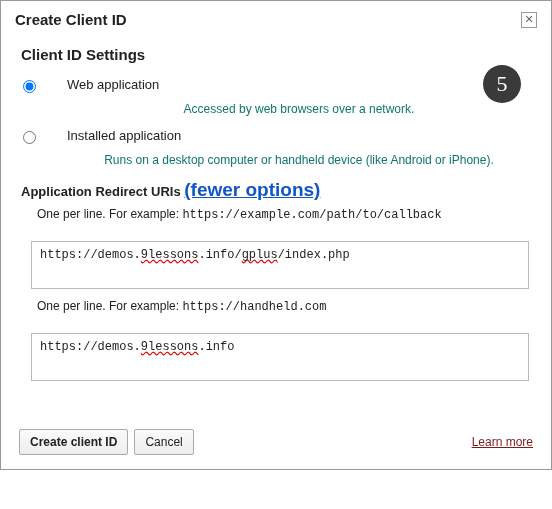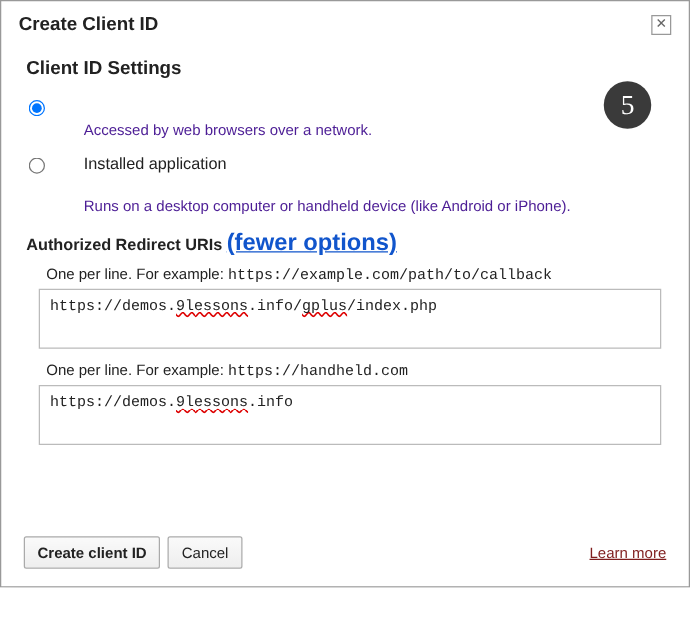--- a/index.html
+++ b/index.html
@@ -72,22 +72,23 @@
     }
     .radio-text {
       flex: 1;
     }
     .radio-label {
       font-size: 13px;
       color: #222;
     }
     .radio-desc {
       font-size: 12px;
-      color: #4c1d95;
-      margin-top: 20px;
+      color: #0f766e;
+      margin-top: 10px;
+      text-align: center;
     }
     .step-badge {
       position: absolute;
       right: 30px;
       top: 64px;
       width: 38px;
       height: 38px;
       border-radius: 50%;
       background: #3a3a3a;
       color: #fff;
@@ -109,21 +110,21 @@
       margin: 4px 0 4px 16px;
     }
     .helper-mono {
       font-family: "Courier New", monospace;
       font-size: 12px;
       margin-top: 20px;
     }
     .uri-textarea {
       width: 498px;
       height: 48px;
-      margin: 4px 0 10px 10px;
+      margin: 19px 0 10px 10px;
       border: 1px solid #bbb;
       font-family: "Courier New", monospace;
       font-size: 12px;
       padding: 6px 8px;
       resize: none;
       color: #222;
     }
     .spellerr {
       text-decoration: underline wavy #d00;
       text-decoration-skip-ink: none;
@@ -166,34 +167,35 @@
 
   <div class="dialog-body">
     <div class="step-badge">5</div>
 
     <div class="settings-title">Client ID Settings</div>
 
 
     <div class="radio-row">
       <div class="radio-cell"><input type="radio" name="apptype" checked="" style=""></div>
       <div class="radio-text">
+        <div class="radio-label">Web application</div>
         <div class="radio-desc">Accessed by web browsers over a network.</div>
       </div>
     </div>
 
     <div class="radio-row">
       <div class="radio-cell"><input type="radio" name="apptype" style=""></div>
       <div class="radio-text">
         <div class="radio-label">Installed application</div>
         <div class="radio-desc">Runs on a desktop computer or handheld device (like Android or iPhone).</div>
       </div>
     </div>
 
     <div class="section-heading" style="margin-top:4px">
-      <span>Authorized Redirect URIs </span><span class="section-link">(fewer options)</span>
+      <span>Application Redirect URIs </span><span class="section-link">(fewer options)</span>
     </div>
     <div class="helper-text">
       <span>One per line. For example: </span><span class="helper-mono">https://example.com/path/to/callback</span>
     </div>
     <div class="uri-textarea" contenteditable="true" style=""><span>https://demos.</span><span class="spellerr">9lessons</span><span>.info/</span><span class="spellerr">gplus</span><span>/index.php</span></div>
 
     <div class="helper-text">
       <span>One per line. For example: </span><span class="helper-mono">https://handheld.com</span>
     </div>
     <div class="uri-textarea" contenteditable="true" style=""><span>https://demos.</span><span class="spellerr">9lessons</span><span>.info</span></div>

